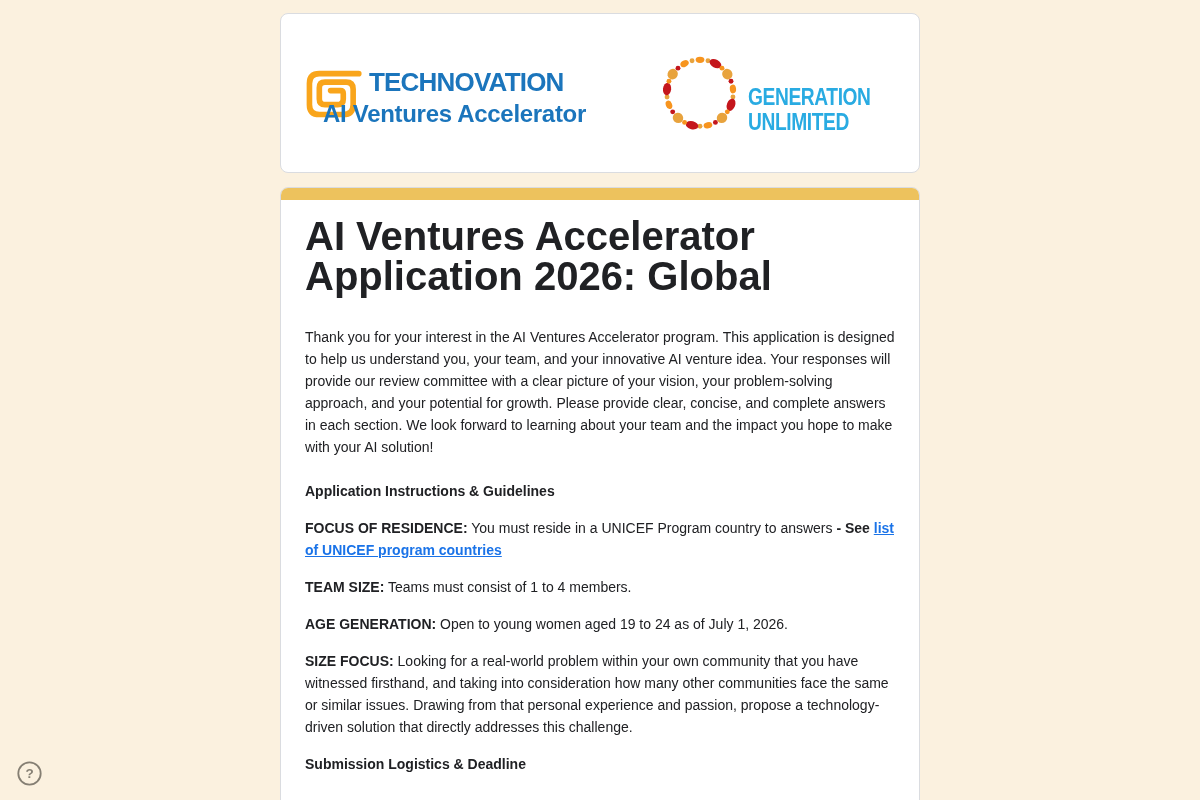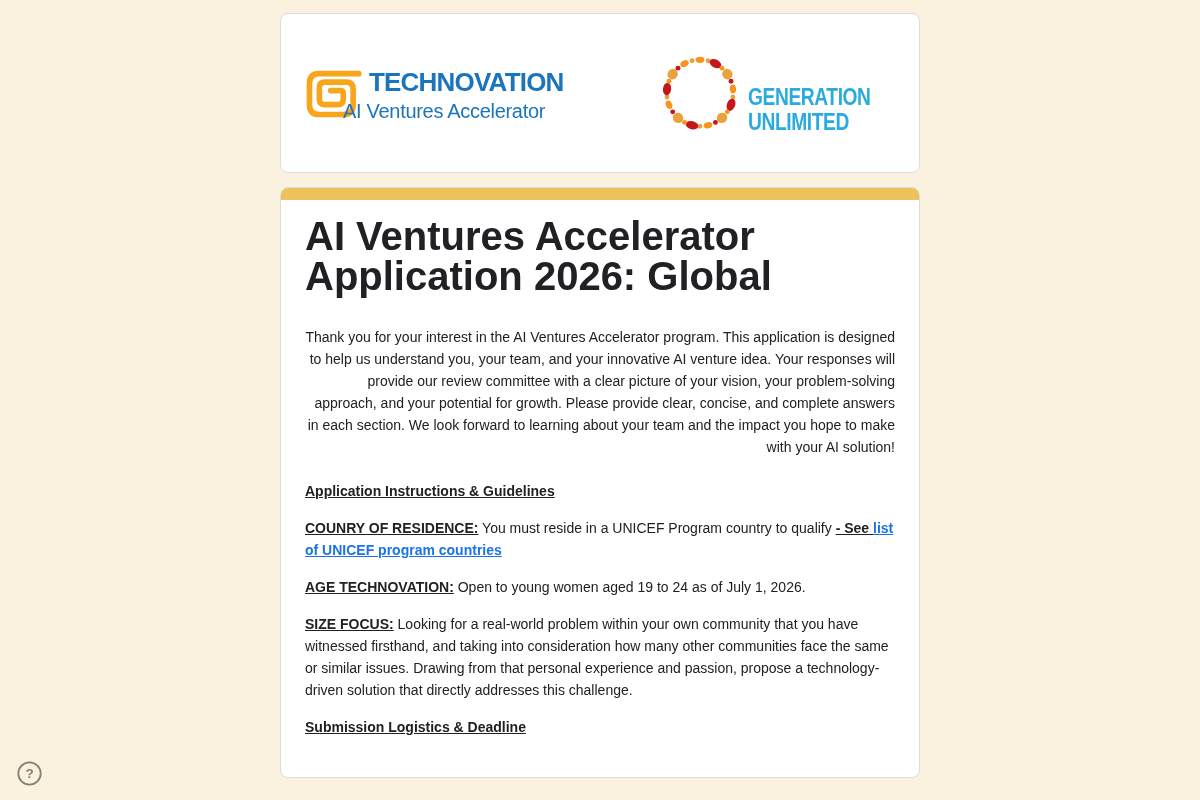--- a/index.html
+++ b/index.html
@@ -18,40 +18,40 @@
     justify-content:space-between;padding:0 18px 0 20px;
   }
   
   .tv-logo{position:relative;width:312px;height:64px;}
   .tv-icon{position:absolute;left:0;top:0;width:62px;height:62px;}
   .tv-title{
     position:absolute;left:68px;top:6px;font-size:26px;font-weight:700;
     letter-spacing:-0.8px;color:var(--tv-blue);white-space:nowrap;
   }
   .tv-sub{
-    position:absolute;left:42px;top:39px;font-size:20px;font-weight:400;
+    position:absolute;left:22px;top:39px;font-size:24px;font-weight:700;
     letter-spacing:-0.3px;color:var(--tv-blue);white-space:nowrap;
   }
   
   .gu-logo{display:flex;align-items:flex-end;gap:7px;}
   .gu-ring{width:82px;height:82px;display:block;}
   .gu-text{
     color:var(--gu-blue);font-weight:700;font-size:24px;line-height:25px;
     letter-spacing:-0.5px;transform:scaleX(0.8);transform-origin:left center;white-space:nowrap;
   }
   
   .form-card{margin-top:14px;overflow:hidden;padding:0;}
   .accent-band{height:12px;background:var(--accent);}
   .form-card-inner{padding:16px 24px 24px;}
   h1.form-title{
     font-size:40px;line-height:40px;font-weight:700;margin:0 0 30px;color:var(--ink);
   }
   .form-card-inner p{font-size:14px;line-height:22px;margin:0 0 15px;color:var(--ink);}
-  p.intro{margin-bottom:22px;text-align:right;}
-  .bold,strong{font-weight:700;text-decoration:underline;}
+  p.intro{margin-bottom:22px;}
+  .bold,strong{font-weight:700;}
   a.link{color:var(--link);font-weight:700;text-decoration:underline;cursor:pointer;}
   
   .help-btn{
     position:fixed;left:16px;bottom:13px;width:27px;height:27px;padding:0;border:none;
     background:transparent;cursor:pointer;line-height:0;
   }
 </style>
 </head>
 <body>
 
@@ -112,24 +112,25 @@
     <div class="accent-band"></div>
     <div class="form-card-inner">
 
       <h1 class="form-title">AI Ventures Accelerator Application 2026: Global</h1>
 
       <p class="intro">Thank you for your interest in the AI Ventures Accelerator program. This application is designed to help us understand you, your team, and your innovative AI venture idea. Your responses will provide our review committee with a clear picture of your vision, your problem-solving approach, and your potential for growth.  Please provide clear, concise, and complete answers in each section. We look forward to learning about your team and the impact you hope to make with your AI solution!</p>
 
       <p class="bold">Application Instructions &amp; Guidelines</p>
 
 
-      <p><strong>COUNRY OF RESIDENCE:</strong><span> You must reside in a UNICEF Program country to qualify </span><strong>- See </strong><a class="link" href="#">list of UNICEF program countries</a></p>
+      <p><strong>FOCUS OF RESIDENCE:</strong><span> You must reside in a UNICEF Program country to answers </span><strong>- See </strong><a class="link" href="#">list of UNICEF program countries</a></p>
 
+      <p><strong>TEAM SIZE:</strong><span> Teams must consist of 1 to 4 members.</span></p>
 
-      <p><strong>AGE TECHNOVATION:</strong><span> Open to young women aged 19 to 24 as of July 1, 2026.</span></p>
+      <p><strong>AGE GENERATION:</strong><span> Open to young women aged 19 to 24 as of July 1, 2026.</span></p>
 
       <p><strong>SIZE FOCUS:</strong><span> Looking for a real-world problem within your own community that you have witnessed firsthand, and taking into consideration how many other communities face the same or similar issues. Drawing from that personal experience and passion, propose a technology-driven solution that directly addresses this challenge.</span></p>
 
       <p class="bold">Submission Logistics &amp; Deadline</p>
 
     </div>
   </div>
 
 </div>
 

